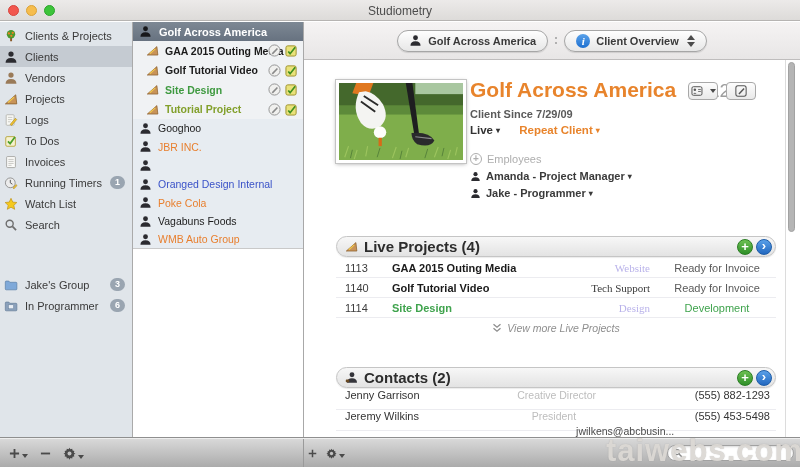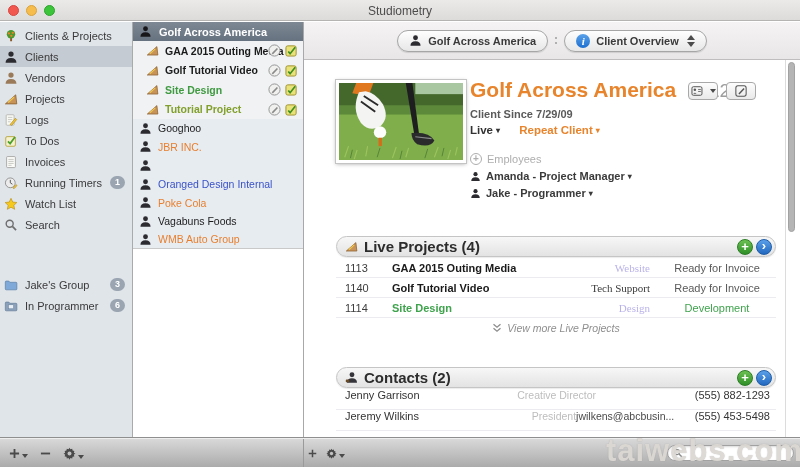--- a/index.html
+++ b/index.html
@@ -111,21 +111,21 @@
   .lp-name { flex:1; font-weight:bold; color:#1a1a1a; }
   .lp-cat { width:110px; text-align:right; color:#3a3a3a;font-family:Liberation Serif, serif; }
   .lp-status { width:118px; text-align:center; color:#5a5a5a; margin-left:8px; }
   .t-lav { color:#b9b2ea !important; } .t-green { color:#3fa34d !important; }
 
   .viewmore { position:absolute; left:32px; width:440px; text-align:center; font-size:10.5px; font-style:italic;
     color:#8e8e8e; display:flex; align-items:center; justify-content:center; gap:5px; }
   .ct-row { height:21px; display:flex; align-items:flex-start; font-size:11px; border-bottom:1px solid #ececf0; }
   .ct-name { width:160px; padding-left:9px; color:#333; }
   .ct-title { width:100px; text-align:right; color:#bdbdbd; font-size:10.5px; }
-  .ct-email { flex:1; text-align:right; color:#4a4a4a; font-size:10.5px; }
+  .ct-email { flex:1; text-align:right; color:#4a4a4a; font-size:10.5px;margin-top:15px; }
   .ct-phone { width:110px; text-align:right; padding-right:6px; color:#353535; }
 
   
   .toolbar { position:absolute; left:0; top:437px; width:800px; height:30px;
     background:linear-gradient(#dadada,#ababab); border-top:1px solid #8f8f8f; }
   .toolbar .hl { position:absolute; top:0; width:100%; height:1px; background:rgba(255,255,255,0.55); }
   .tb-group { position:absolute; top:0; height:30px; display:flex; align-items:center; gap:12px; }
   .tb-left { left:9px; } .tb-mid { left:308px; gap:9px; }
   .tb-ic { display:flex; align-items:flex-end; color:#4a4a4a; }
   .tb-ic svg { display:block; }

